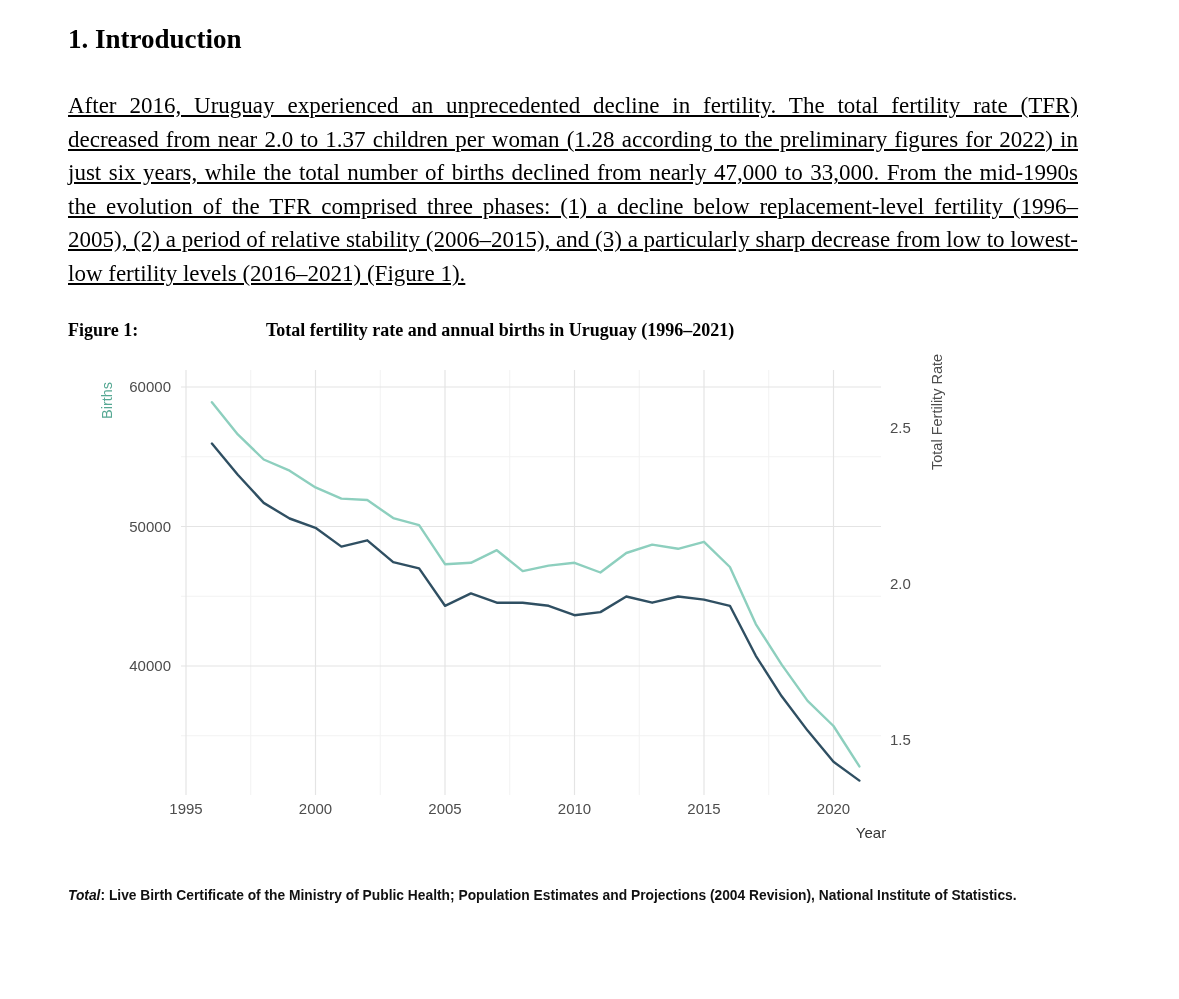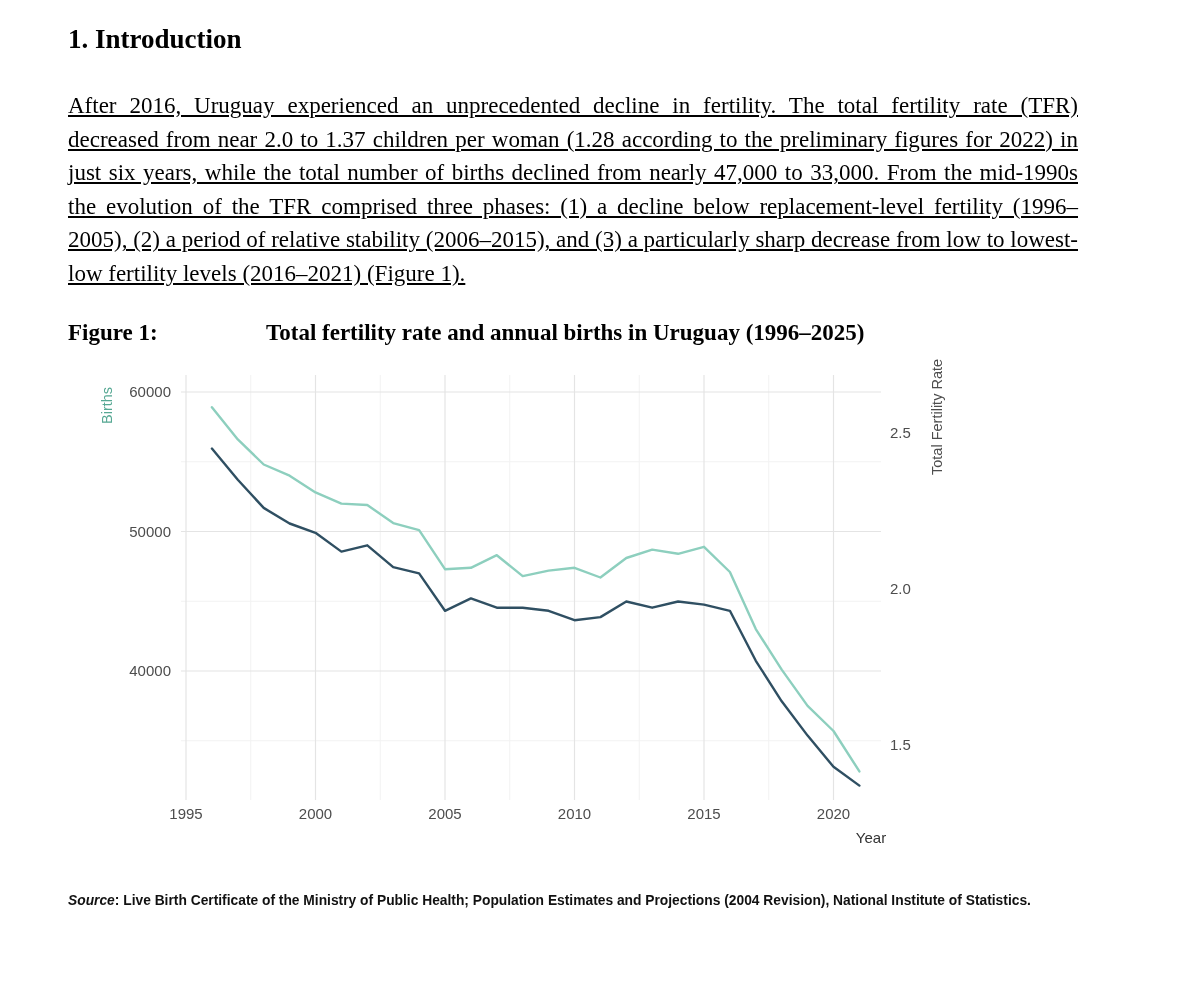--- a/index.html
+++ b/index.html
@@ -21,21 +21,21 @@
     margin-top: 34px;
     font-size: 23px;
     line-height: 1.46;
     text-align: justify;
     text-decoration: underline;
   }
 
   .figure-caption {
     margin-top: 30px;
     display: flex;
-    font-size: 23px;
+    font-size: 18px;
     font-weight: bold;
   }
   .fig-label { width: 198px; flex: none; }
   .fig-title { flex: 1; }
 
   .chart-wrap {
     margin-top: 24px;
     margin-left: 8px;
     width: 890px;
     height: 487px;
@@ -71,21 +71,21 @@
 <body>
 
 <div class="page">
 
   <h1 class="section-heading">1. Introduction</h1>
 
   <p class="body-text">After 2016, Uruguay experienced an unprecedented decline in fertility. The total fertility rate (TFR) decreased from near 2.0 to 1.37 children per woman (1.28 according to the preliminary figures for 2022) in just six years, while the total number of births declined from nearly 47,000 to 33,000. From the mid-1990s the evolution of the TFR comprised three phases: (1) a decline below replacement-level fertility (1996–2005), (2) a period of relative stability (2006–2015), and (3) a particularly sharp decrease from low to lowest-low fertility levels (2016–2021) (Figure 1).</p>
 
   <div class="figure-caption">
     <span class="fig-label">Figure 1:</span>
-    <span class="fig-title">Total fertility rate and annual births in Uruguay (1996–2025)</span>
+    <span class="fig-title">Total fertility rate and annual births in Uruguay (1996–2021)</span>
   </div>
 
   <div class="chart-wrap">
     <svg id="chart-svg" width="890" height="487" viewBox="0 0 890 487">
       <g id="grid-layer">
           <line x1="105" y1="91.75" x2="805" y2="91.75" stroke="#f2f2f2" stroke-width="1"></line>
           <line x1="105" y1="231.25" x2="805" y2="231.25" stroke="#f2f2f2" stroke-width="1"></line>
           <line x1="105" y1="370.75" x2="805" y2="370.75" stroke="#f2f2f2" stroke-width="1"></line>
           <line x1="174.75" y1="5" x2="174.75" y2="430" stroke="#f2f2f2" stroke-width="1"></line>
           <line x1="304.25" y1="5" x2="304.25" y2="430" stroke="#f2f2f2" stroke-width="1"></line>
@@ -121,15 +121,15 @@
           <text x="757.5" y="449" text-anchor="middle" fill="#4d4d4d" class="tick">2020</text>
         </g>
       <g>
         <text class="axis-title" id="births-title" transform="translate(36,54) rotate(-90)" fill="#56a893">Births</text>
         <text class="axis-title" id="tfr-title" transform="translate(866,105) rotate(-90)" fill="#4d4d4d">Total Fertility Rate</text>
         <text class="x-axis-title" x="795" y="473" text-anchor="middle">Year</text>
       </g>
     </svg>
   </div>
 
-  <p class="source-note"><i>Source</i><span>: Live Birth Certificate of the Ministry of Public Health; Population Estimates and Projections (2004 Revision), National Institute of Statistics.</span></p>
+  <p class="source-note"><i>Total</i><span>: Live Birth Certificate of the Ministry of Public Health; Population Estimates and Projections (2004 Revision), National Institute of Statistics.</span></p>
 
 </div>
 
 </body></html>

